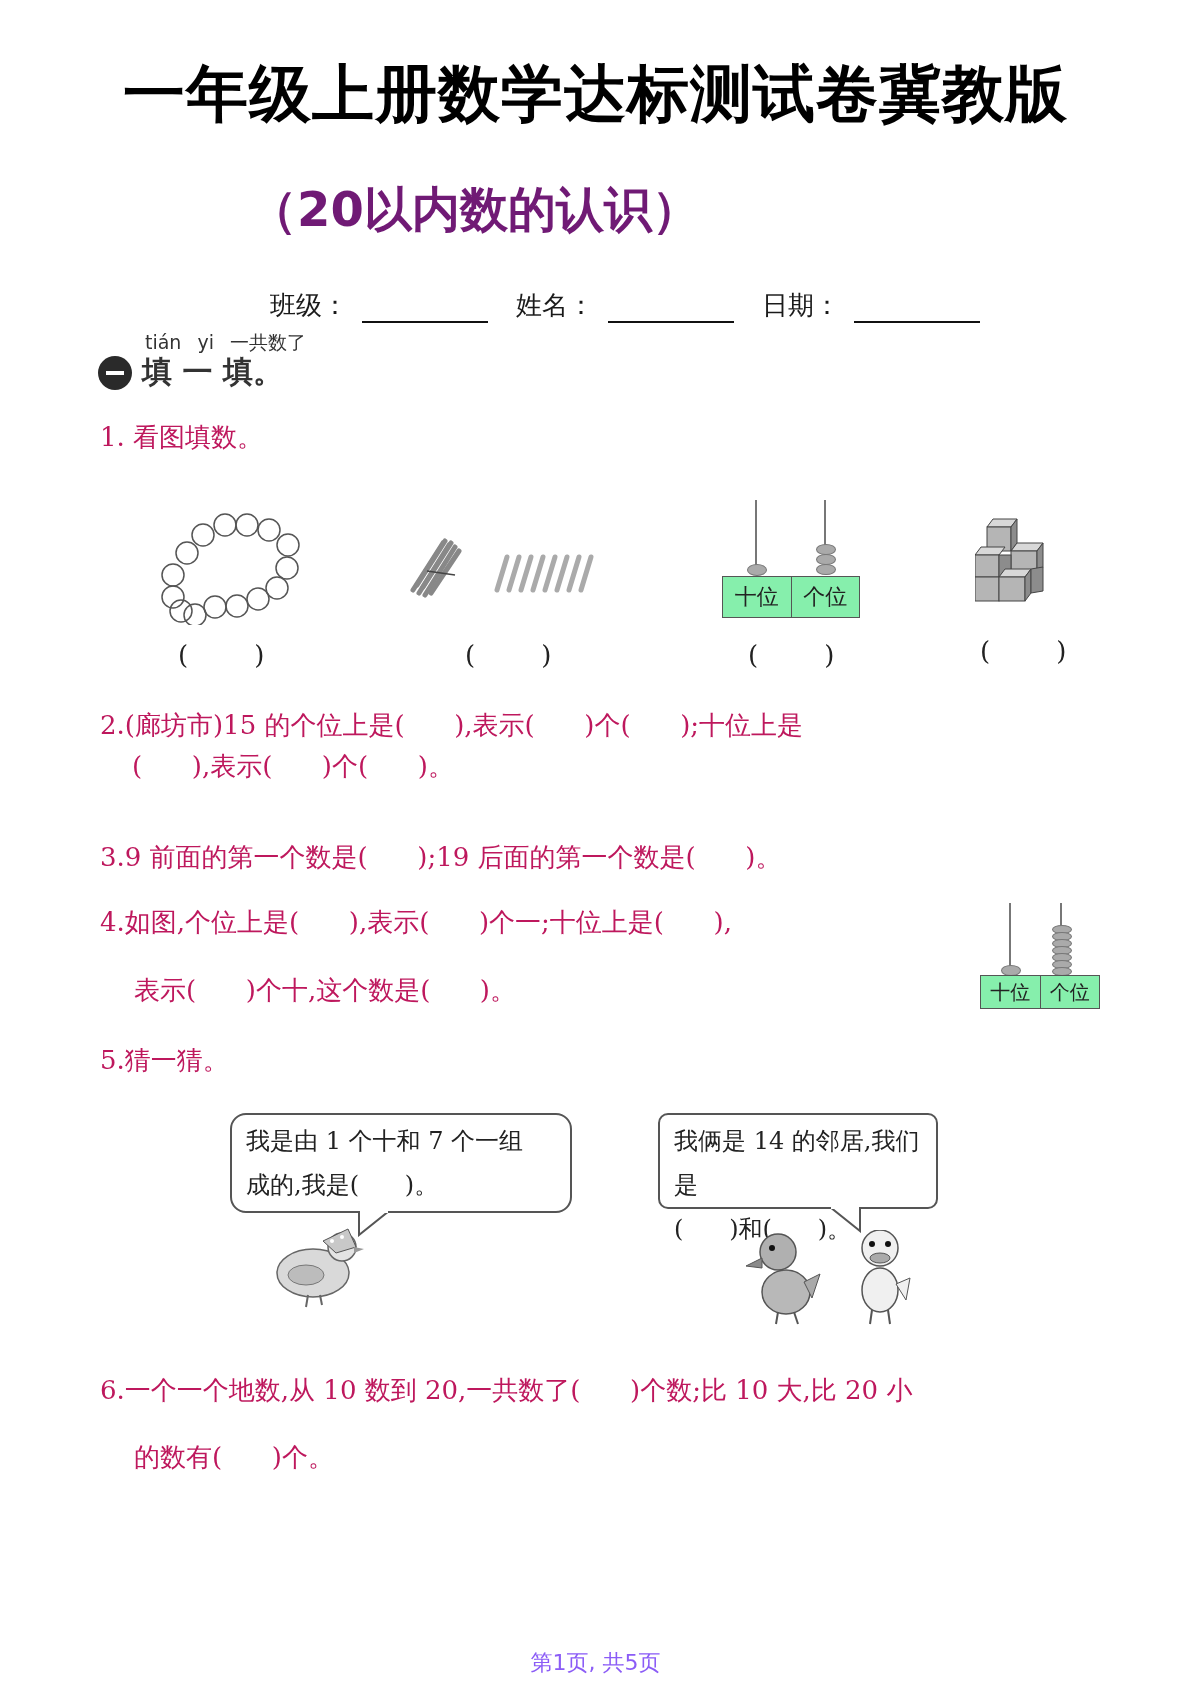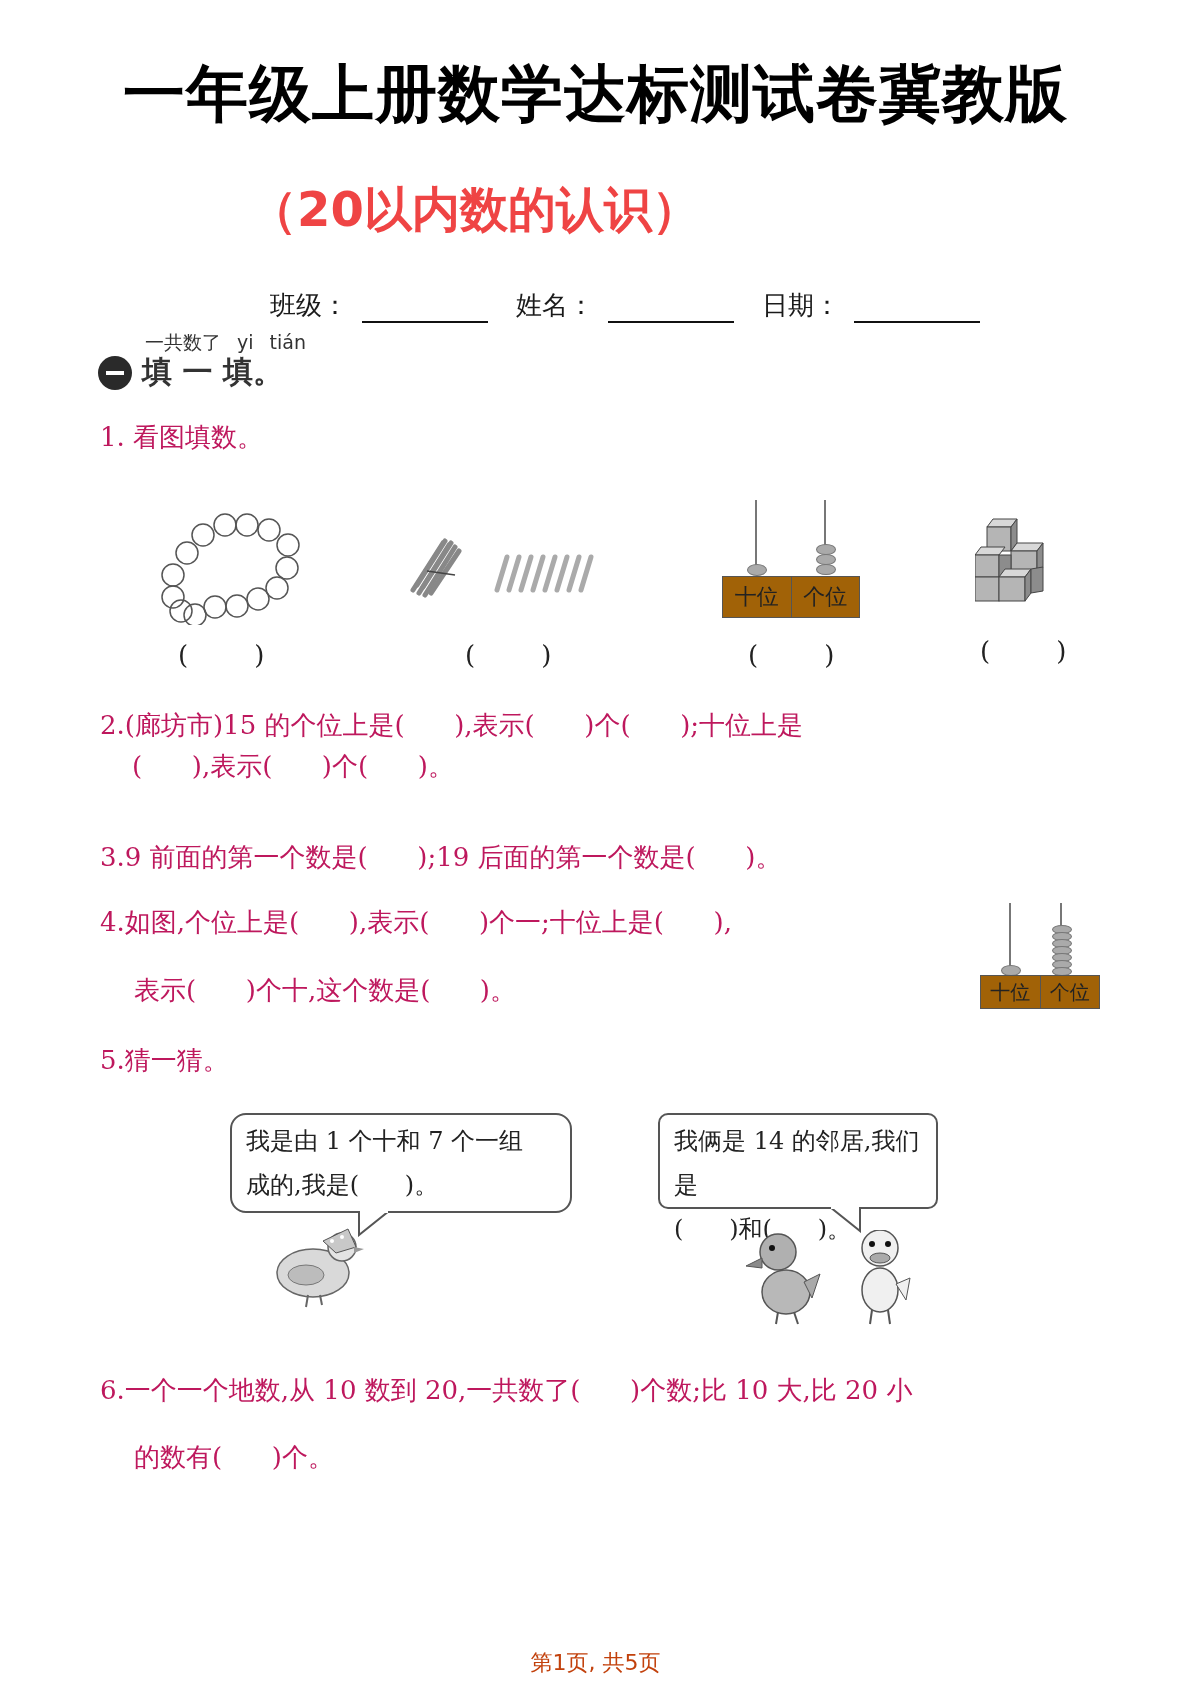--- a/index.html
+++ b/index.html
@@ -1,53 +1,53 @@
 <!DOCTYPE html>
 <html><head>
 <meta charset="utf-8">
 <style>
   html,body{margin:0;padding:0;}
   body{width:1191px;height:1684px;background:#ffffff;position:relative;overflow:hidden;
        font-family:"DejaVu Sans","Liberation Sans",sans-serif;color:#1a1a1a;}
   .abs{position:absolute;}
   .title{left:0;width:1191px;top:52px;text-align:center;font-size:62px;font-weight:bold;letter-spacing:1px;color:#000;
          font-family:"DejaVu Sans",sans-serif;}
-  .subtitle{left:0;width:949px;top:178px;text-align:center;font-size:48px;color:#ef4444;font-weight:bold;}
+  .subtitle{left:0;width:949px;top:178px;text-align:center;font-size:48px;color:#701a75;font-weight:bold;}
   .info{top:288px;left:270px;font-size:26px;display:flex;align-items:flex-end;gap:14px;}
   .info .lbl{white-space:nowrap;}
   .info .line{display:inline-block;width:126px;border-bottom:2px solid #111;height:26px;margin-right:14px;}
   .pinyin{top:330px;left:145px;font-size:19px;color:#333;word-spacing:10px;}
   .section{top:352px;left:98px;display:flex;align-items:center;gap:10px;font-size:30px;font-weight:bold;color:#333;}
   .sec-badge{width:34px;height:34px;border-radius:50%;background:#2a2a2a;position:relative;}
   .sec-badge::after{content:"";position:absolute;left:8px;right:8px;top:15px;height:4px;background:#fff;}
   .q{font-family:"DejaVu Serif","Liberation Serif",serif;font-size:26px;color:#be185d;white-space:pre;}
   .paren{font-family:"DejaVu Serif",serif;font-size:26px;color:#222;white-space:pre;}
   .bubble{border:2px solid #555;border-radius:10px;background:#fff;font-family:"DejaVu Serif",serif;
           font-size:24px;color:#222;line-height:44px;padding:4px 14px;box-sizing:border-box;}
-  .footer{top:1648px;left:0;width:1191px;text-align:center;font-size:22px;color:#c2410c;}
-  .pv-box{border:1.5px solid #555;display:flex;background:#a16207;}
+  .footer{top:1648px;left:0;width:1191px;text-align:center;font-size:22px;color:#8b5cf6;}
+  .pv-box{border:1.5px solid #555;display:flex;background:#86efac;}
   .pv-box div{display:flex;align-items:center;justify-content:center;font-family:"DejaVu Serif",serif;color:#222;}
   .pv-box div+div{border-left:1.5px solid #555;}
 </style>
 </head>
 <body>
 
 <div class="abs title">一年级上册数学达标测试卷冀教版</div>
 <div class="abs subtitle">（20以内数的认识）</div>
 
 <div class="abs info">
   <span class="lbl">班级：</span>
   <span class="line"></span>
   <span class="lbl">姓名：</span>
   <span class="line"></span>
   <span class="lbl">日期：</span>
   <span class="line"></span>
 </div>
 
-<div class="abs pinyin">一共数了  yi  tián</div>
+<div class="abs pinyin">tián  yi  一共数了</div>
 <div class="abs section">
   <span class="sec-badge"></span>
   <span>填 一 填。</span>
 </div>
 
 <div class="abs q" style="top:420px;left:100px;">1. 看图填数。</div>
 
 <svg class="abs" style="left:155px;top:505px;" width="150" height="120">
   <g fill="none" stroke="#555" stroke-width="1.5">
     <circle cx="18" cy="70" r="11"></circle>

